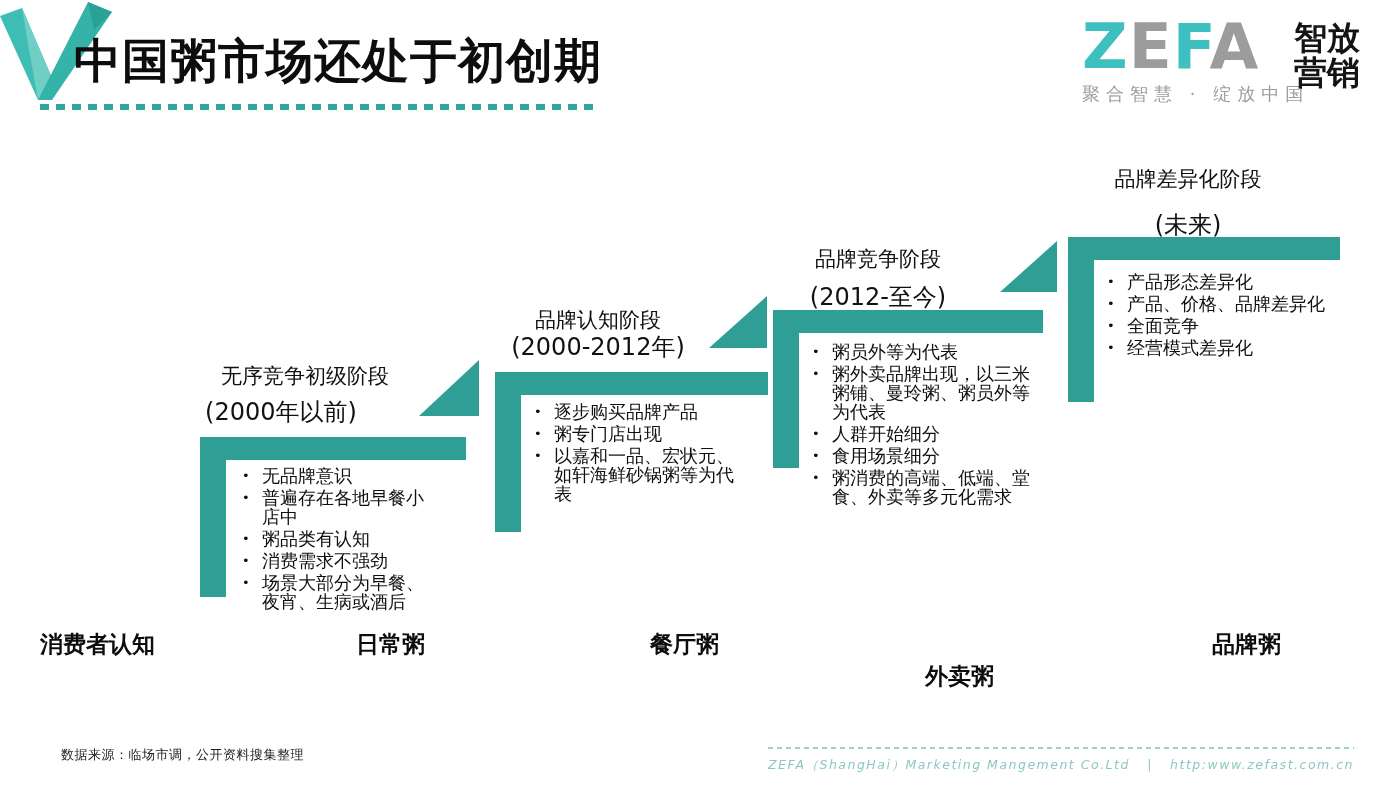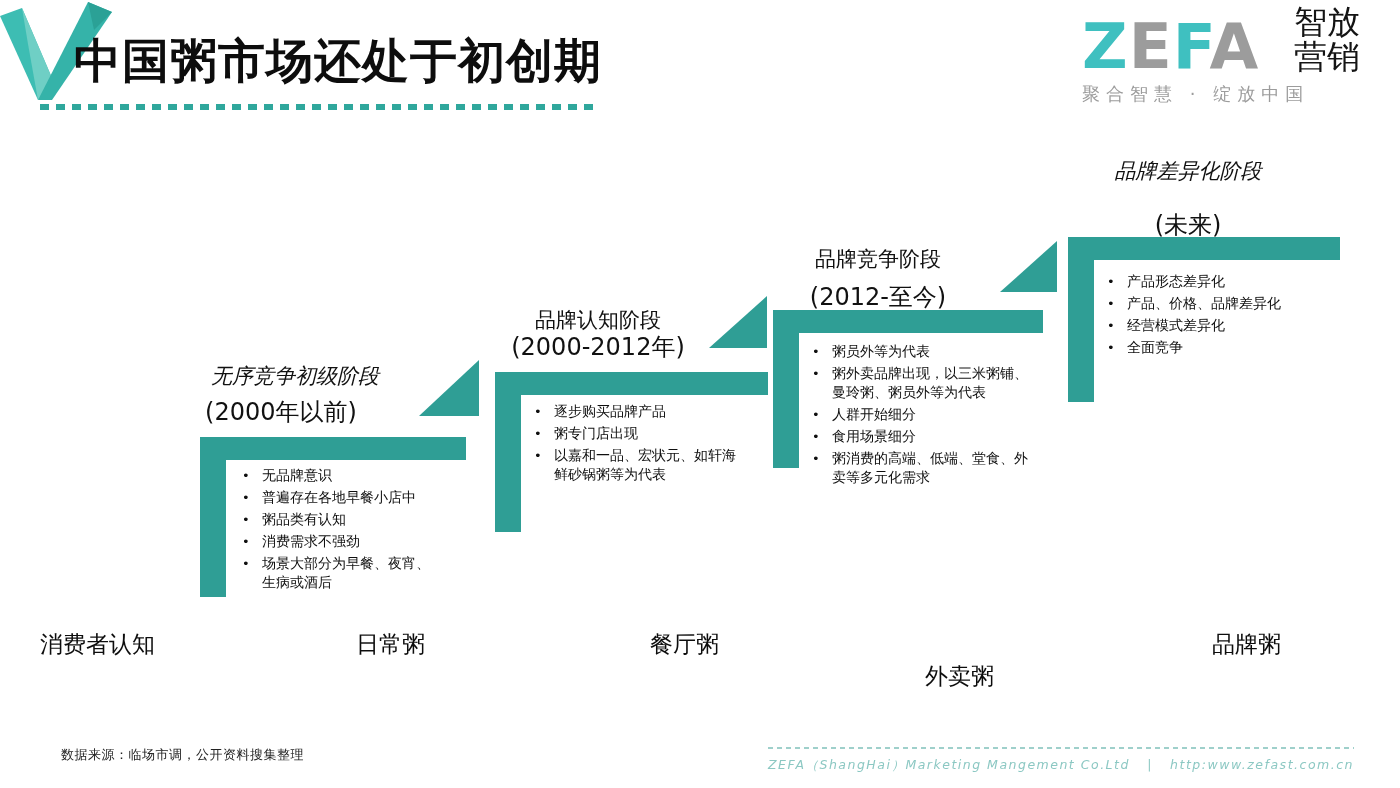--- a/index.html
+++ b/index.html
@@ -15,32 +15,32 @@
   }
   .title-underline {
     position:absolute; left:40px; top:104px; width:560px; height:6px;
     background:repeating-linear-gradient(90deg,#2fa79c 0 9px, transparent 9px 16px);
   }
   .zefa { position:absolute; left:1082px; top:14px; width:210px; height:95px; }
   .zefa-letters { font-size:63px; font-weight:900; letter-spacing:1px; line-height:66px; white-space:nowrap; }
   .zefa-letters .lt-teal { color:#3fc0c0; }
   .zefa-letters .lt-gray { color:#9c9c9c; }
   .zefa-tagline { margin-top:2px; font-size:18px; letter-spacing:6px; color:#9c9c9c; white-space:nowrap; }
-  .zefa-mark { position:absolute; left:1294px; top:4px; font-size:33px; line-height:35px; font-weight:400; color:#141414; }
+  .zefa-mark { position:absolute; left:1294px; top:20px; font-size:33px; line-height:35px; font-weight:700; color:#141414; }
   
   .hbar { position:absolute; height:23px; background:#2f9e95; }
   .vbar { position:absolute; width:26px; background:#2f9e95; }
   .tri  { position:absolute; background:#2f9e95; clip-path:polygon(100% 0, 0 100%, 100% 100%); }
   .stage-title { position:absolute; width:280px; text-align:center; font-size:21px; color:#111; white-space:nowrap; }
   .stage-period { position:absolute; width:280px; text-align:center; font-size:24px; color:#111; white-space:nowrap; }
   ul.bullets { position:absolute; margin:0; padding:0; list-style:none; }
-  ul.bullets li { position:relative; padding-left:26px; font-size:14px; line-height:19px; margin-bottom:3px; color:#0f0f0f; }
+  ul.bullets li { position:relative; padding-left:26px; font-size:18px; line-height:19px; margin-bottom:3px; color:#0f0f0f; }
   ul.bullets li::before { content:"\2022"; position:absolute; left:6px; top:0; font-size:13px; }
   
-  .axis-label { position:absolute; top:629px; font-size:23px; font-weight:400; color:#0d0d0d; white-space:nowrap; }
+  .axis-label { position:absolute; top:629px; font-size:23px; font-weight:700; color:#0d0d0d; white-space:nowrap; }
   .axis-center { width:140px; text-align:right; }
   
   .source-note { position:absolute; left:61px; top:746px; font-size:13px; color:#222; letter-spacing:0.5px; }
   .footer-right { position:absolute; left:768px; top:747px; width:586px; }
   .footer-divider { height:2px; background:repeating-linear-gradient(90deg,#9fd0cb 0 5px, transparent 5px 9px); }
   .footer-row { margin-top:8px; display:flex; justify-content:space-between; align-items:baseline;
                 font-size:12.5px; letter-spacing:1.5px; color:#8cc8c3; white-space:nowrap;font-style:italic; }
 </style>
 </head>
 <body>
@@ -59,21 +59,21 @@
   <div class="zefa">
     <div class="zefa-letters"><span class="lt-teal">Z</span><span class="lt-gray">E</span><span class="lt-teal">F</span><span class="lt-gray">A</span></div>
     <div class="zefa-tagline">聚合智慧 · 绽放中国</div>
   </div>
   <div class="zefa-mark">
     <div>智放</div>
     <div>营销</div>
   </div>
 
   <div>
-    <div class="stage-title" style="left:155px; top:362px;font-style:italic;">无序竞争初级阶段</div>
+    <div class="stage-title" style="left:165px; top:362px;">无序竞争初级阶段</div>
     <div class="stage-period" style="left:141px; top:396px;">(2000年以前)</div>
     <div class="tri" style="left:419px; top:360px; width:60px; height:56px;"></div>
     <div class="hbar" style="left:200px; top:437px; width:266px;"></div>
     <div class="vbar" style="left:200px; top:437px; height:160px;"></div>
     <ul class="bullets" style="left:236px; top:466px; width:200px;">
       <li>无品牌意识</li>
       <li>普遍存在各地早餐小店中</li>
       <li>粥品类有认知</li>
       <li>消费需求不强劲</li>
       <li>场景大部分为早餐、夜宵、生病或酒后</li>
@@ -102,29 +102,29 @@
     <ul class="bullets" style="left:806px; top:342px; width:224px;">
       <li>粥员外等为代表</li>
       <li>粥外卖品牌出现，以三米粥铺、曼玲粥、粥员外等为代表</li>
       <li>人群开始细分</li>
       <li>食用场景细分</li>
       <li>粥消费的高端、低端、堂食、外卖等多元化需求</li>
     </ul>
   </div>
 
   <div>
-    <div class="stage-title" style="left:1048px; top:157px;font-style:italic;">品牌差异化阶段</div>
+    <div class="stage-title" style="left:1048px; top:165px;">品牌差异化阶段</div>
     <div class="stage-period" style="left:1048px; top:209px;">(未来)</div>
     <div class="hbar" style="left:1068px; top:237px; width:272px;"></div>
     <div class="vbar" style="left:1068px; top:237px; height:165px;"></div>
     <ul class="bullets" style="left:1101px; top:272px; width:240px;">
       <li>产品形态差异化</li>
       <li>产品、价格、品牌差异化</li>
+      <li>全面竞争</li>
       <li>经营模式差异化</li>
-      <li>全面竞争</li>
     </ul>
   </div>
 
   <div class="axis-label" style="left:40px;">消费者认知</div>
   <div class="axis-label axis-center" style="left:285px;">日常粥</div>
   <div class="axis-label axis-center" style="left:579px;">餐厅粥</div>
   <div class="axis-label axis-center" style="left:854px;margin-top:32px;">外卖粥</div>
   <div class="axis-label axis-center" style="left:1141px;">品牌粥</div>
 
   <div class="source-note">数据来源：临场市调，公开资料搜集整理</div>

